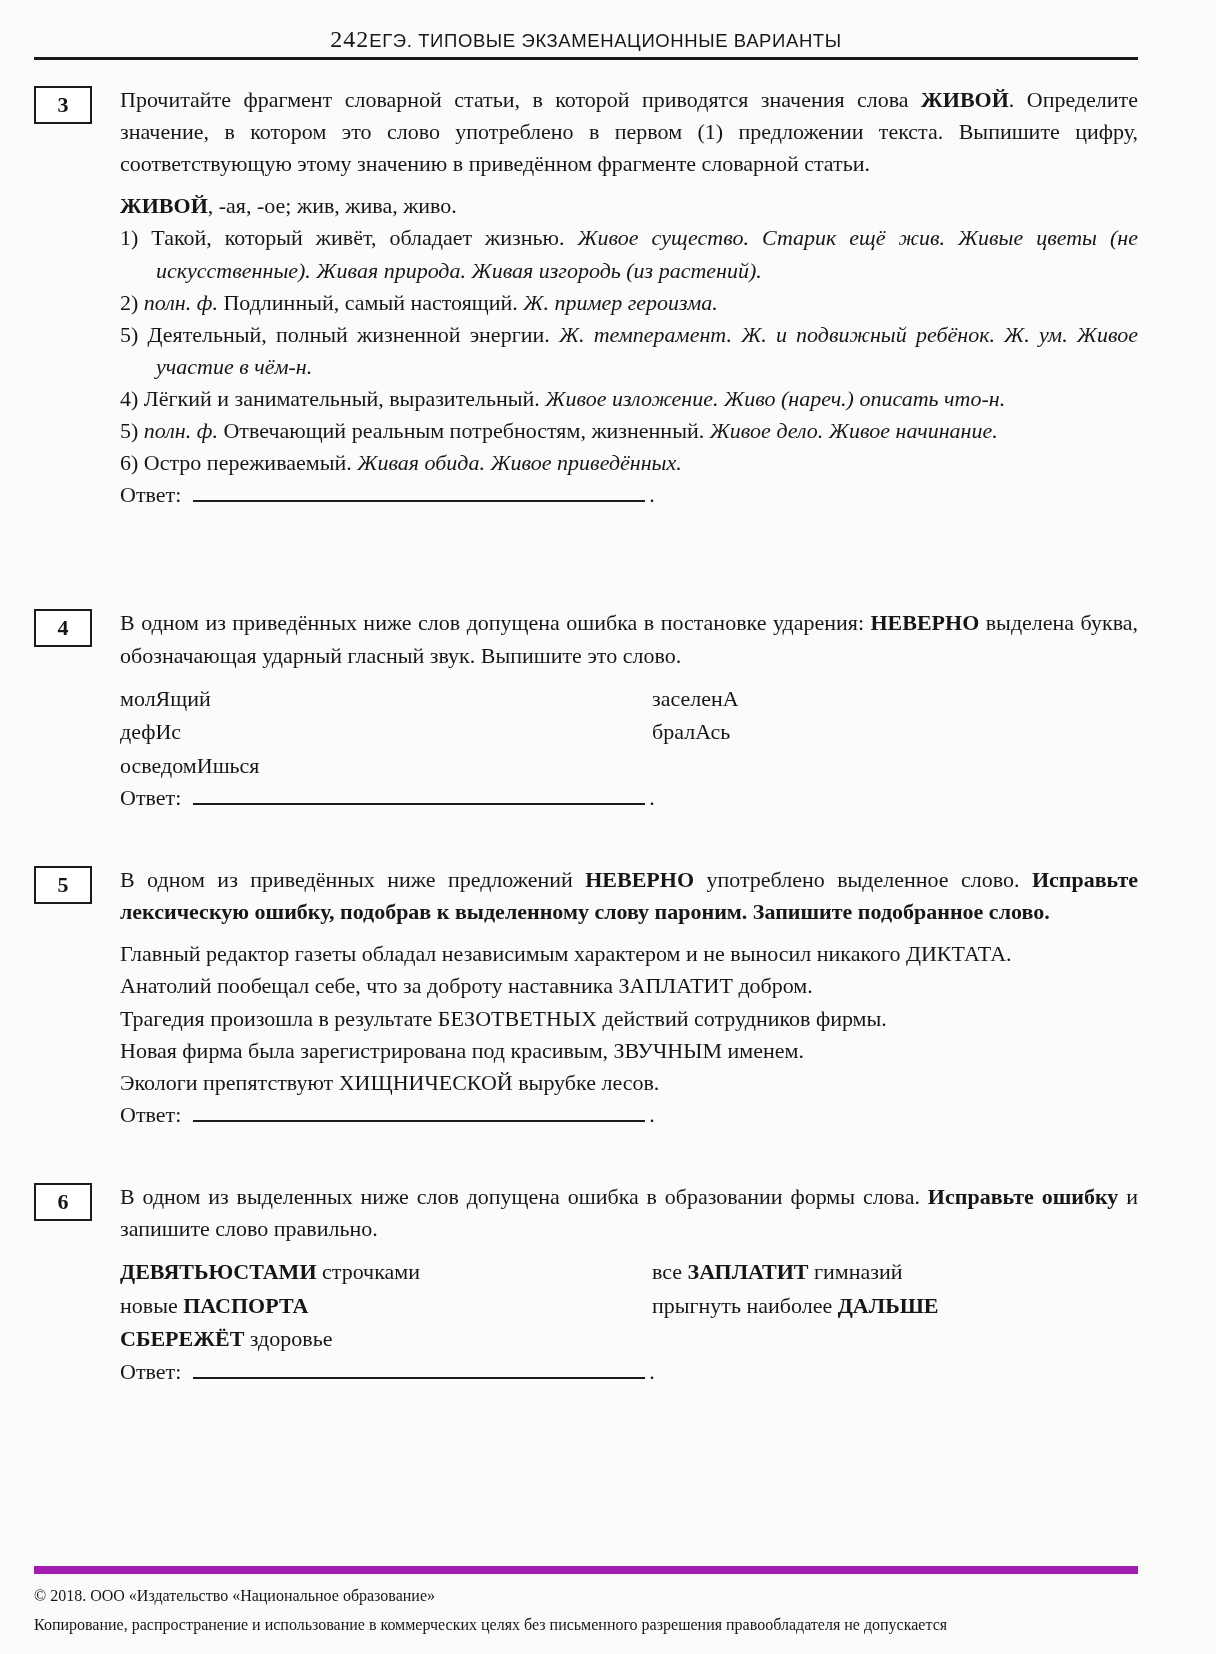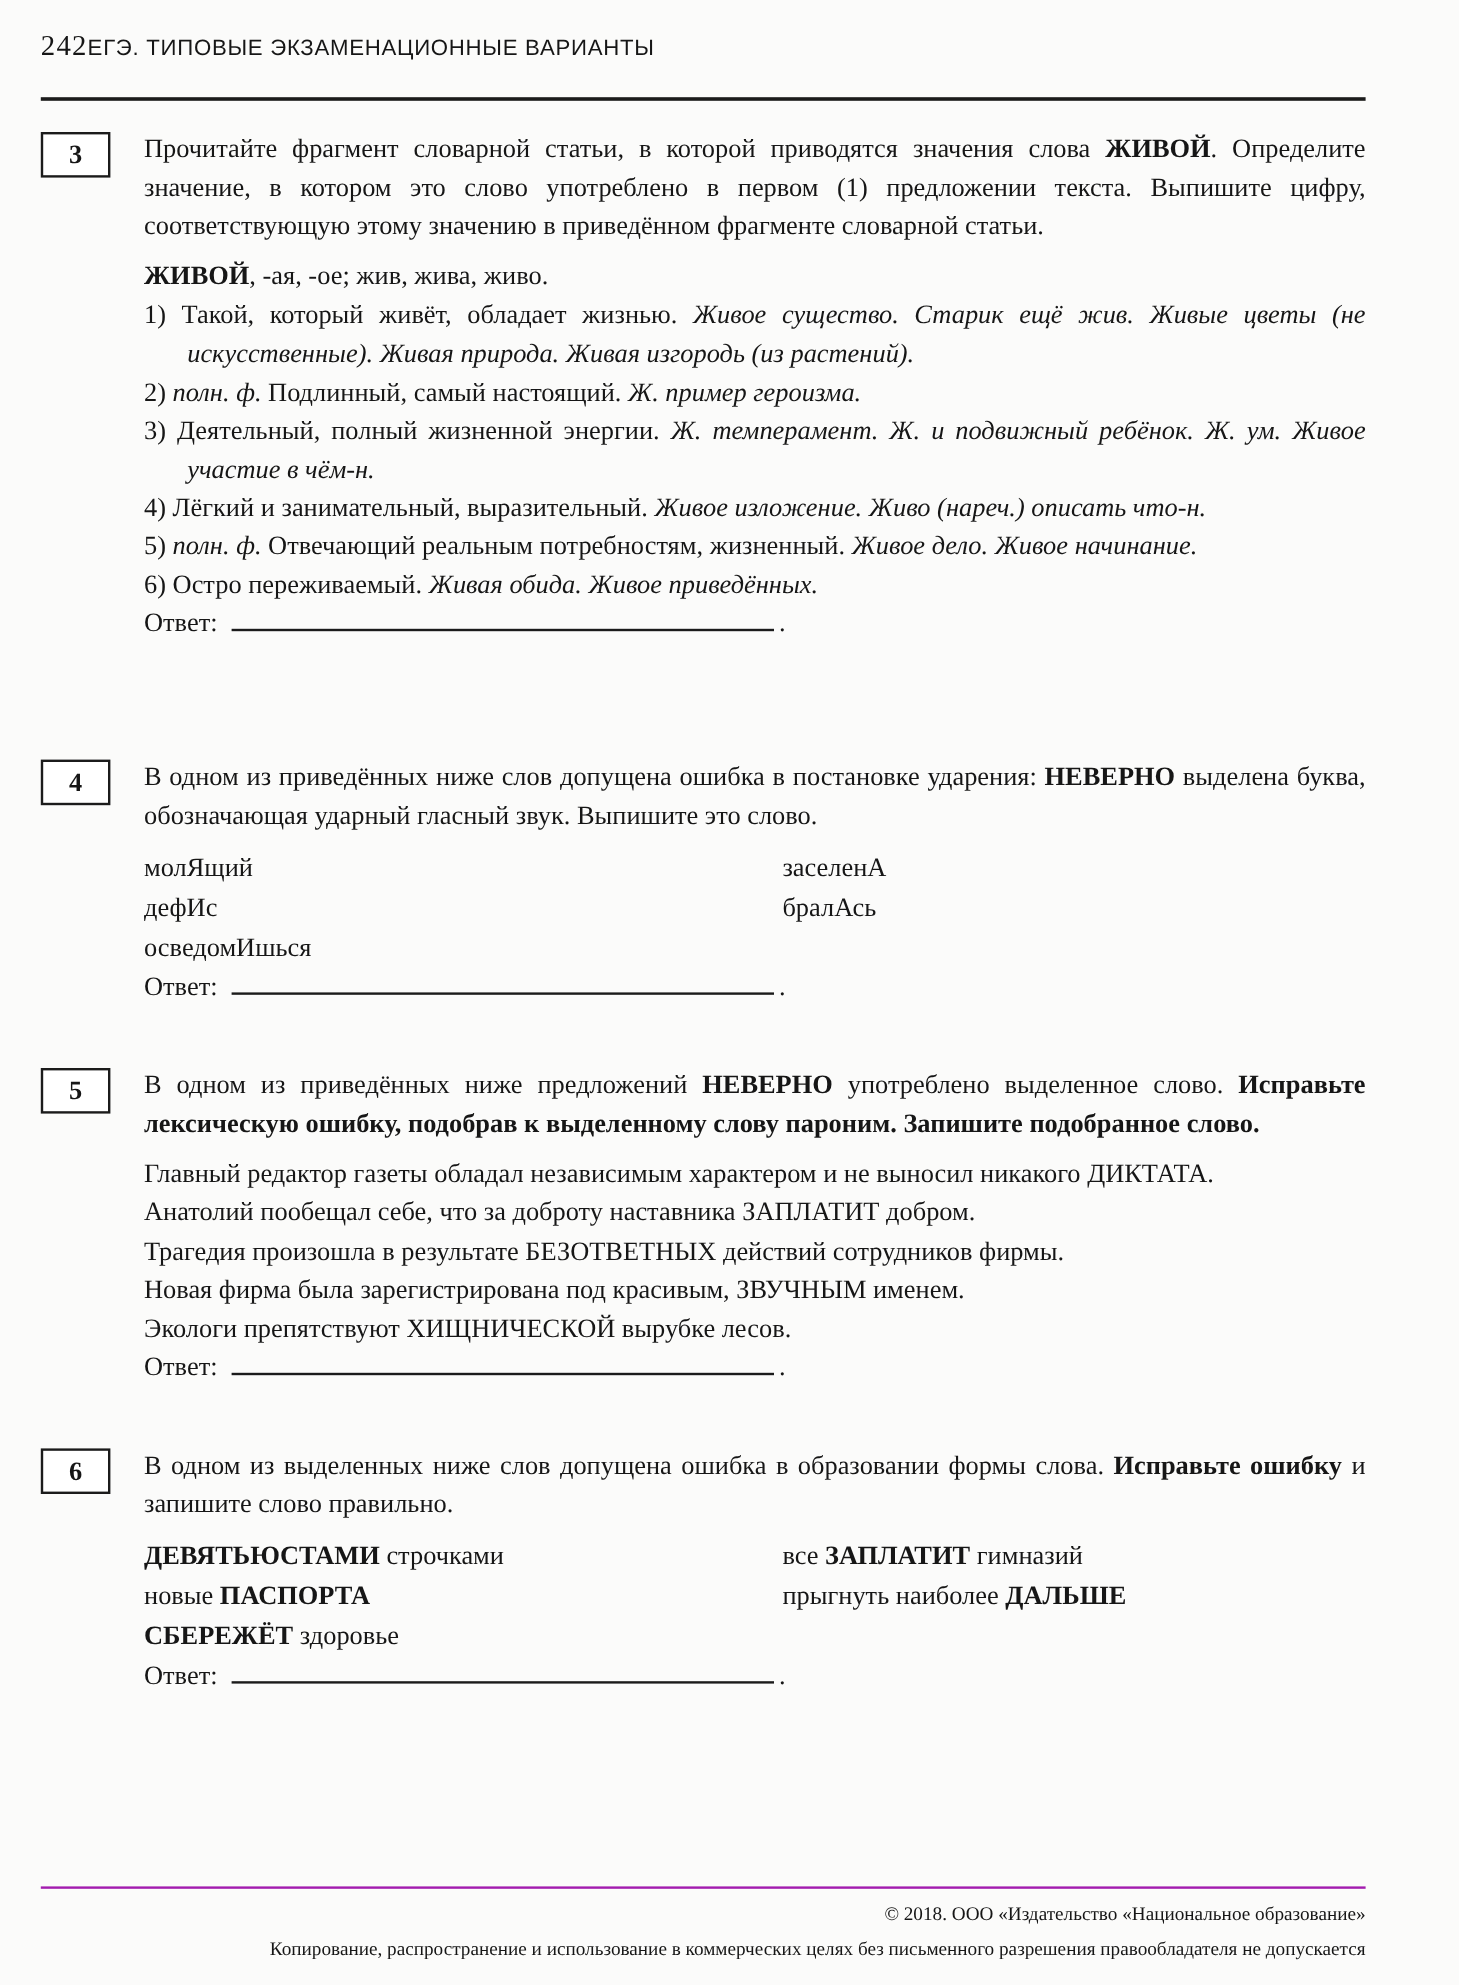--- a/index.html
+++ b/index.html
@@ -14,24 +14,24 @@
   }
   .page {
     width: 1216px;
     min-height: 1654px;
     padding: 22px 78px 0 34px;
     display: flex;
     flex-direction: column;
   }
   .page-header {
     display: flex;
-    justify-content: flex-start;
+    justify-content: center;
     align-items: baseline;
     border-bottom: 3px solid #1b1b1b;
-    padding-bottom: 24px;
+    padding-bottom: 0;
   }
   .page-number { font-size: 24px; letter-spacing: 1px; }
   .running-title {
     font-family: "Liberation Sans", "DejaVu Sans", sans-serif;
     font-size: 18.5px;
     letter-spacing: 0.6px;
   }
   .task { display: grid; grid-template-columns: 86px 1fr; }
   .task-3 { margin-top: 24px; }
   .task-4 { margin-top: 96px; }
@@ -57,23 +57,23 @@
   .answer-row { white-space: nowrap; }
   .answer-line {
     display: inline-block;
     width: 452px;
     border-bottom: 2px solid #1b1b1b;
     margin-left: 12px;
     margin-right: 4px;
   }
   .footer {
     margin-top: auto;
-    border-top: 2px solid #a21caf;
+    border-top: 8px solid #a21caf;
     padding: 10px 0 18px;
-    text-align: right;
+    text-align: left;
   }
   .footer-copyright { font-size: 16px; }
   .footer-notice { margin-top: 5px; font-size: 16px; }
 </style>
 </head>
 <body>
 
 <div class="page">
 
   <header class="page-header">
@@ -86,21 +86,21 @@
       <div class="task-number-box">
         <span>3</span>
       </div>
     </div>
     <div class="task-body">
       <p class="intro just"><span>Прочитайте фрагмент словарной статьи, в которой приводятся значения слова </span><span class="b">ЖИВОЙ</span><span>. Определите значение, в котором это слово употреблено в первом (1) предложении текста. Выпишите цифру, соответствующую этому значению в приведённом фрагменте словарной статьи.</span></p>
       <div class="dict">
         <p class="headword"><span class="b">ЖИВОЙ</span><span>, -ая, -ое; жив, жива, живо.</span></p>
         <p class="dict-entry just"><span>1) Такой, который живёт, обладает жизнью. </span><span class="i">Живое существо. Старик ещё жив. Живые цветы (не искусственные). Живая природа. Живая изгородь (из растений).</span></p>
         <p class="dict-entry just"><span>2) </span><span class="i">полн. ф.</span><span> Подлинный, самый настоящий. </span><span class="i">Ж. пример героизма.</span></p>
-        <p class="dict-entry just"><span>3) Деятельный, полный жизненной энергии. </span><span class="i">Ж. темперамент. Ж. и подвижный ребёнок. Ж. ум. Живое участие в чём-н.</span></p>
+        <p class="dict-entry just"><span>5) Деятельный, полный жизненной энергии. </span><span class="i">Ж. темперамент. Ж. и подвижный ребёнок. Ж. ум. Живое участие в чём-н.</span></p>
         <p class="dict-entry just"><span>4) Лёгкий и занимательный, выразительный. </span><span class="i">Живое изложение. Живо (нареч.) описать что-н.</span></p>
         <p class="dict-entry just"><span>5) </span><span class="i">полн. ф.</span><span> Отвечающий реальным потребностям, жизненный. </span><span class="i">Живое дело. Живое начинание.</span></p>
         <p class="dict-entry just"><span>6) Остро переживаемый. </span><span class="i">Живая обида. Живое приведённых.</span></p>
       </div>
       <div class="answer-row">
         <span class="answer-label">Ответ:</span><span class="answer-line"></span><span>.</span>
       </div>
     </div>
   </section>
 

